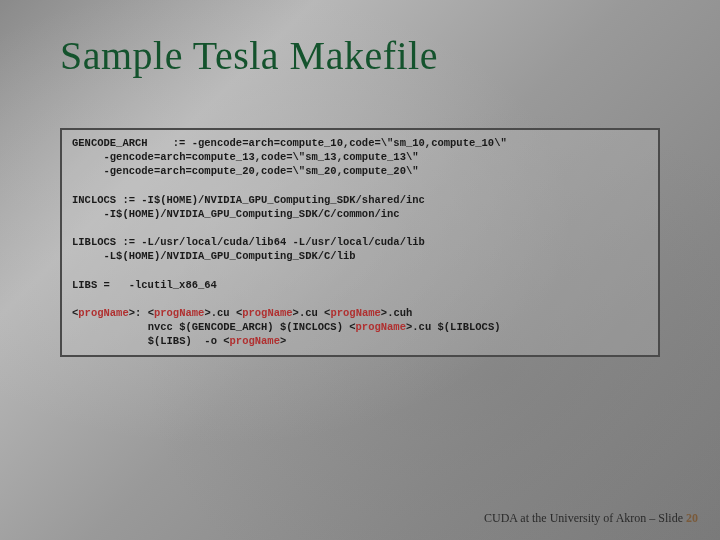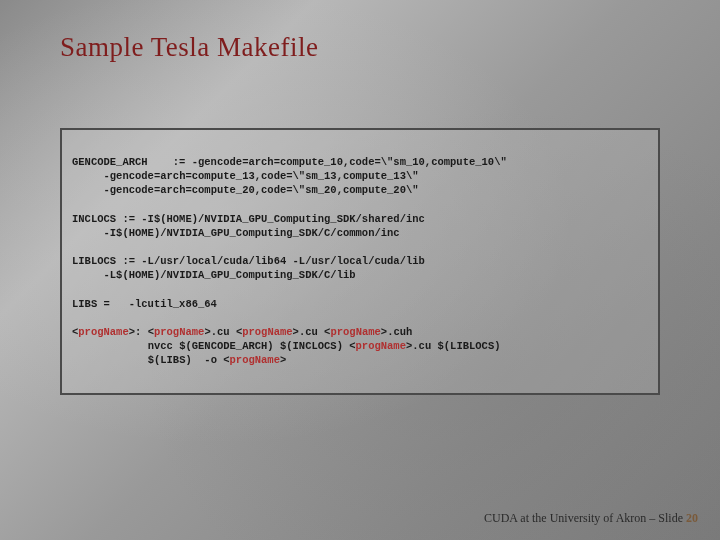--- a/index.html
+++ b/index.html
@@ -12,33 +12,33 @@
       radial-gradient(ellipse at 70% 70%, rgba(120,120,120,0.3) 0%, transparent 50%),
       linear-gradient(135deg, #8a8a8a 0%, #b8b8b8 25%, #999 50%, #888 75%, #7a7a7a 100%);
     font-family: Georgia, 'Times New Roman', serif;
     position: relative;
     overflow: hidden;
   }
   .title {
     position: absolute;
     top: 32px;
     left: 60px;
-    font-size: 27px;
-    color: #7f1d1d;
+    font-size: 40px;
+    color: #14532d;
     font-weight: normal;
     letter-spacing: 0.5px;
   }
   .code-box {
     position: absolute;
     top: 128px;
     left: 60px;
     right: 60px;
     background: rgba(200,200,200,0.25);
     border: 2px solid #4a4a4a;
-    padding: 25px 10px;
+    padding: 6px 10px;
     font-family: 'Courier New', monospace;
     font-size: 10.5px;
     font-weight: bold;
     color: #1a1a1a;
     line-height: 1.35;
     white-space: pre-wrap;
   }
   .ph {
     color: #b03030;
   }

